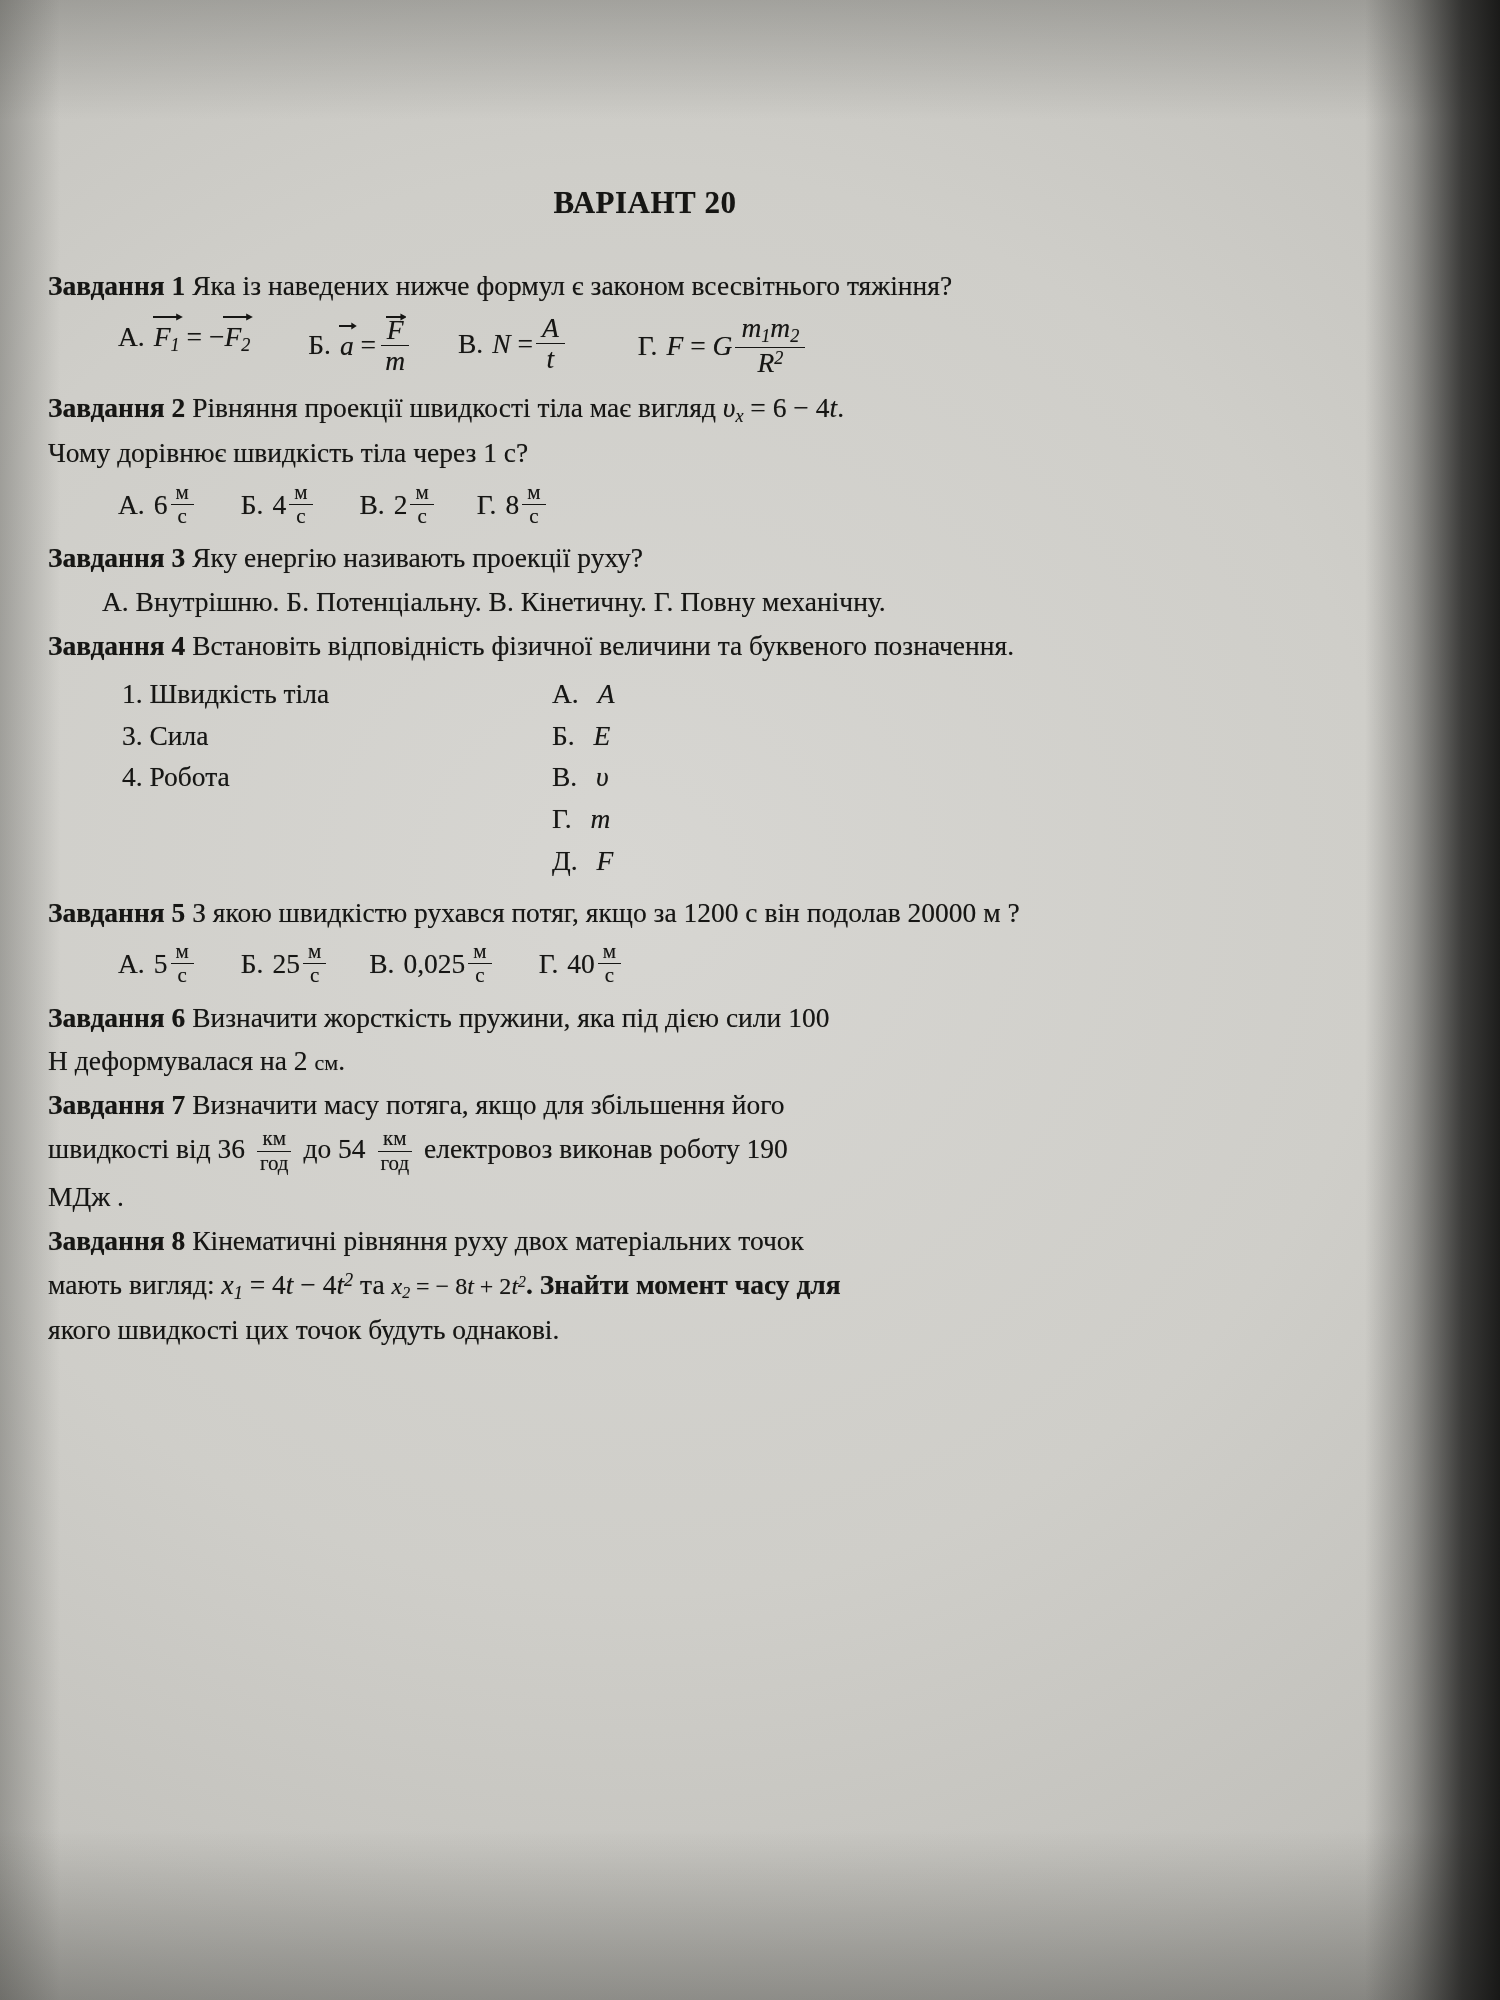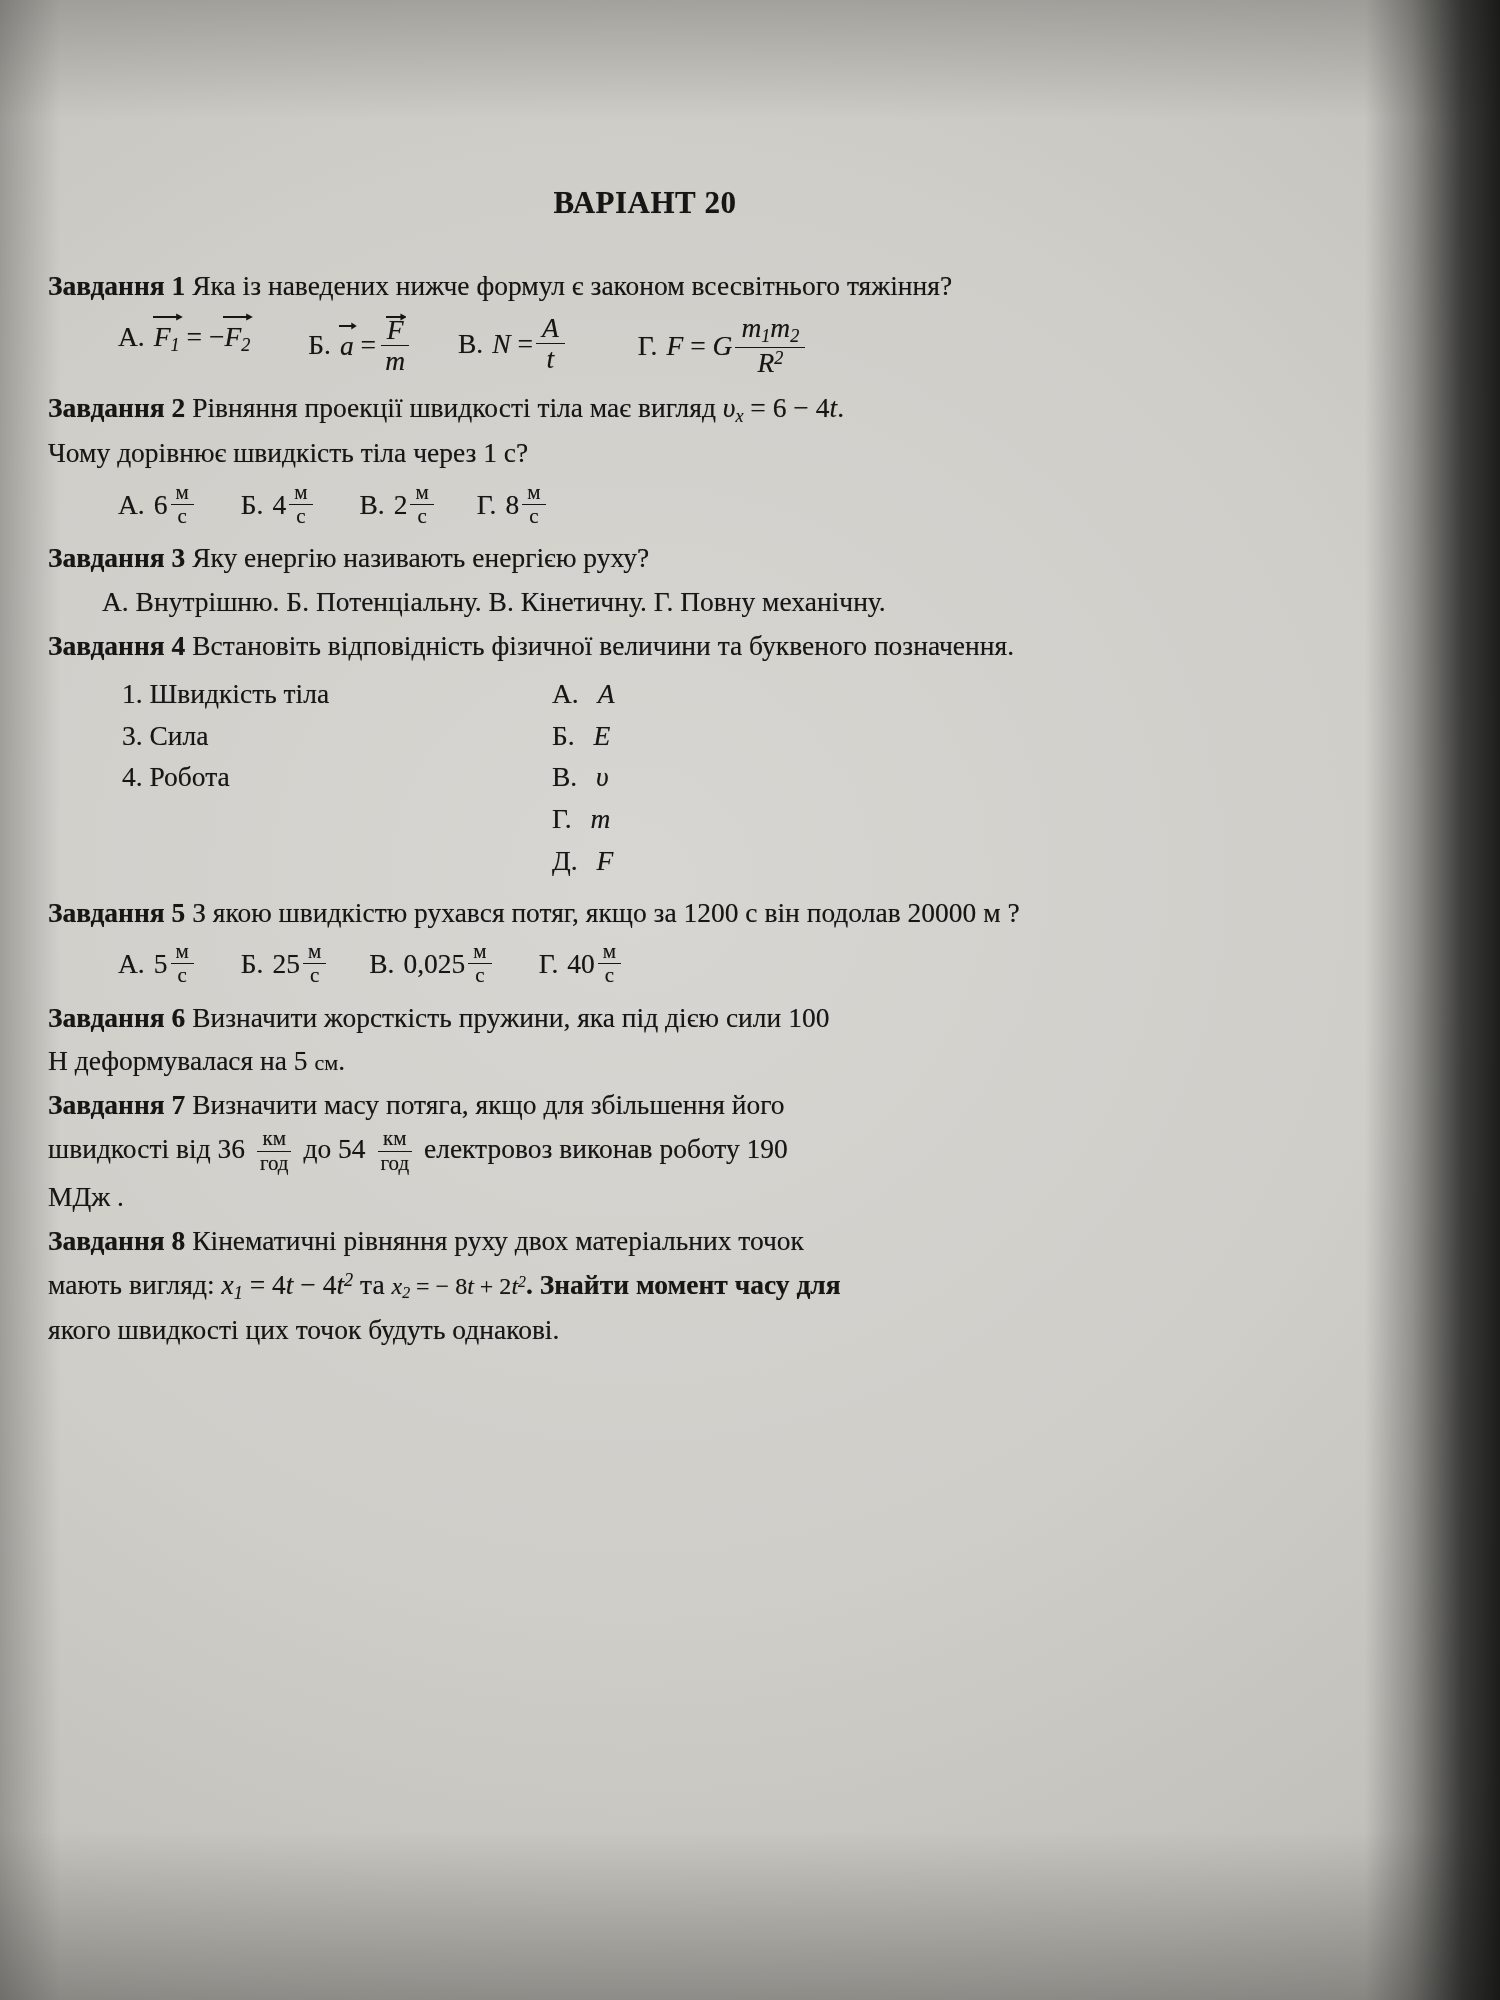--- a/index.html
+++ b/index.html
@@ -231,21 +231,21 @@
               <span class="den">с</span>
             </span>
           </span>
 
         </div>
       </div>
 
       <div class="task">
         <p>
           <span class="tlabel">Завдання 3</span>
-          <span>Яку енергію називають енергією руху?</span>
+          <span>Яку енергію називають проекції руху?</span>
         </p>
         <p class="just indent-1">А.  Внутрішню.  Б.  Потенціальну.  В.  Кінетичну.  Г.  Повну механічну.</p>
       </div>
 
       <div class="task">
         <p class="just t4-head">
           <span class="tlabel">Завдання 4</span>
           <span>Встановіть відповідність фізичної величини та буквеного позначення.</span>
         </p>
         <div class="match">
@@ -331,21 +331,21 @@
         </div>
       </div>
 
       <div class="task">
         <p class="just">
           <span class="tlabel">Завдання 6</span>
           <span>Визначити жорсткість пружини, яка під дією сили 100</span>
         </p>
         <p>
           <span>Н</span>
-          <span>деформувалася на 5</span>
+          <span>деформувалася на 2</span>
           <span style="font-size:22px">см</span><span>.</span>
         </p>
       </div>
 
       <div class="task">
         <p class="just">
           <span class="tlabel">Завдання 7</span>
           <span>Визначити масу потяга, якщо для збільшення його</span>
         </p>
         <p class="just">

